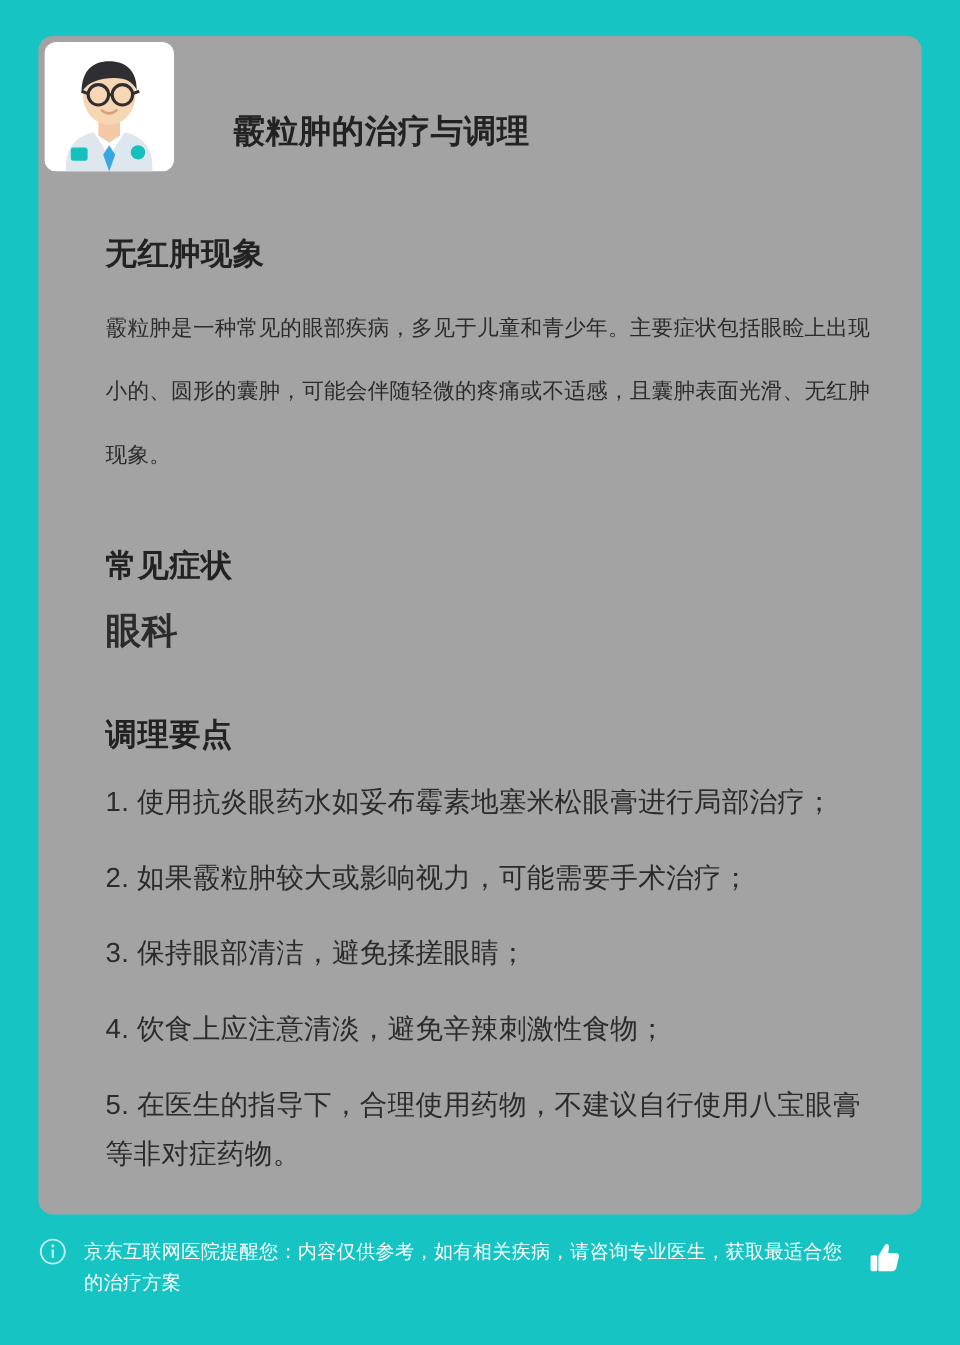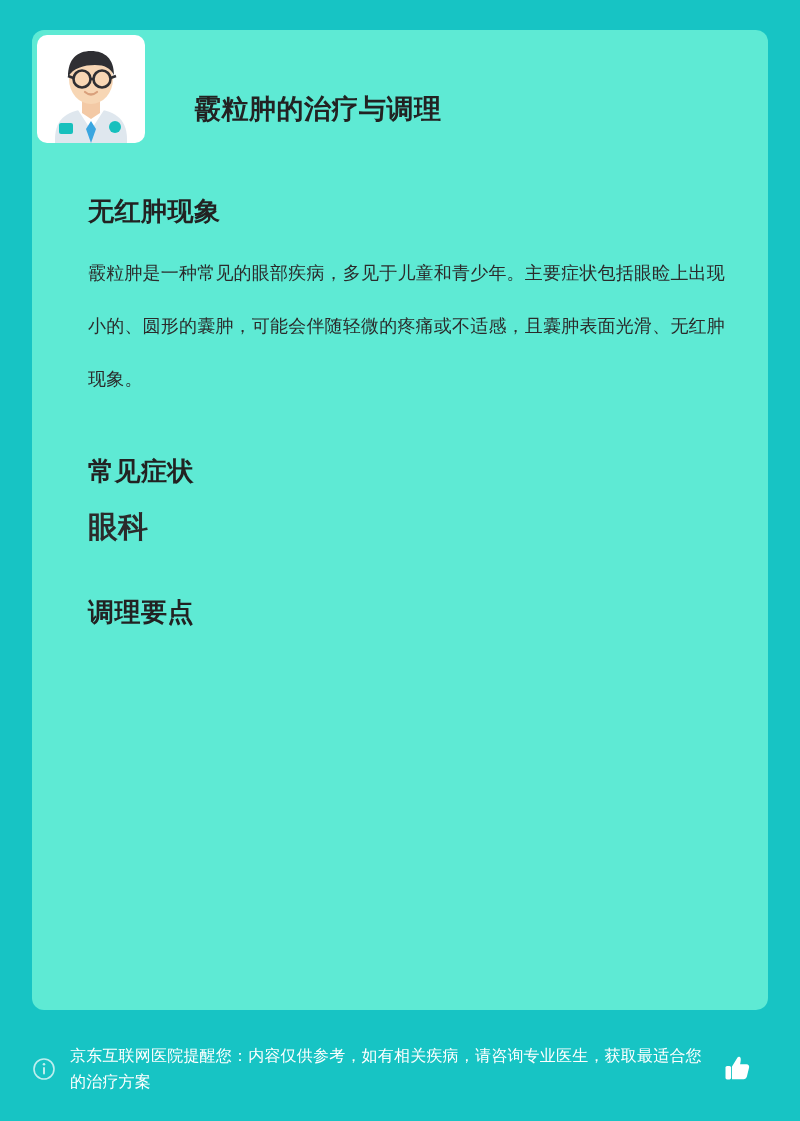--- a/index.html
+++ b/index.html
@@ -15,21 +15,21 @@
   }
   .page {
     position: relative;
     width: 800px;
     height: 1121px;
     box-sizing: border-box;
     padding: 30px 32px 0 32px;
   }
   .card {
     position: relative;
-    background: #5eead4;
+    background: #a3a3a3;
     border-radius: 12px;
     width: 736px;
     min-height: 980px;
     box-sizing: border-box;
     padding: 40px 36px 30px 36px;
   }
   .avatar {
     position: absolute;
     left: 5px;
     top: 5px;
@@ -88,21 +88,20 @@
   ol.points li:last-child {
     margin-bottom: 0;
   }
   .footer {
     position: absolute;
     left: 32px;
     right: 32px;
     bottom: 14px;
     height: 76px;
     display: flex;
-    align-items: center;
     gap: 14px;
   }
   .footer-icon {
     flex: 0 0 auto;
     width: 24px;
     height: 24px;
   }
   .footer-text {
     flex: 1 1 auto;
     font-size: 16px;
@@ -155,20 +154,27 @@
 
     <h1 class="title">霰粒肿的治疗与调理</h1>
 
     <h2 class="section first">无红肿现象</h2>
     <p class="body">霰粒肿是一种常见的眼部疾病，多见于儿童和青少年。主要症状包括眼睑上出现小的、圆形的囊肿，可能会伴随轻微的疼痛或不适感，且囊肿表面光滑、无红肿现象。</p>
 
     <h2 class="section">常见症状</h2>
     <div class="dept">眼科</div>
 
     <h2 class="section">调理要点</h2>
+    <ol class="points">
+      <li>1. 使用抗炎眼药水如妥布霉素地塞米松眼膏进行局部治疗；</li>
+      <li>2. 如果霰粒肿较大或影响视力，可能需要手术治疗；</li>
+      <li>3. 保持眼部清洁，避免揉搓眼睛；</li>
+      <li>4. 饮食上应注意清淡，避免辛辣刺激性食物；</li>
+      <li>5. 在医生的指导下，合理使用药物，不建议自行使用八宝眼膏等非对症药物。</li>
+    </ol>
 
   </div>
 
   <div class="footer">
     <div class="footer-icon">
       <svg width="24" height="24" viewBox="0 0 24 24" xmlns="http://www.w3.org/2000/svg">
         <circle cx="12" cy="12" r="10" fill="none" stroke="#bfeeee" stroke-width="1.6"></circle>
         <circle cx="12" cy="7.2" r="1.3" fill="#bfeeee"></circle>
         <rect x="11" y="10" width="2" height="7.5" rx="1" fill="#bfeeee"></rect>
       </svg>

